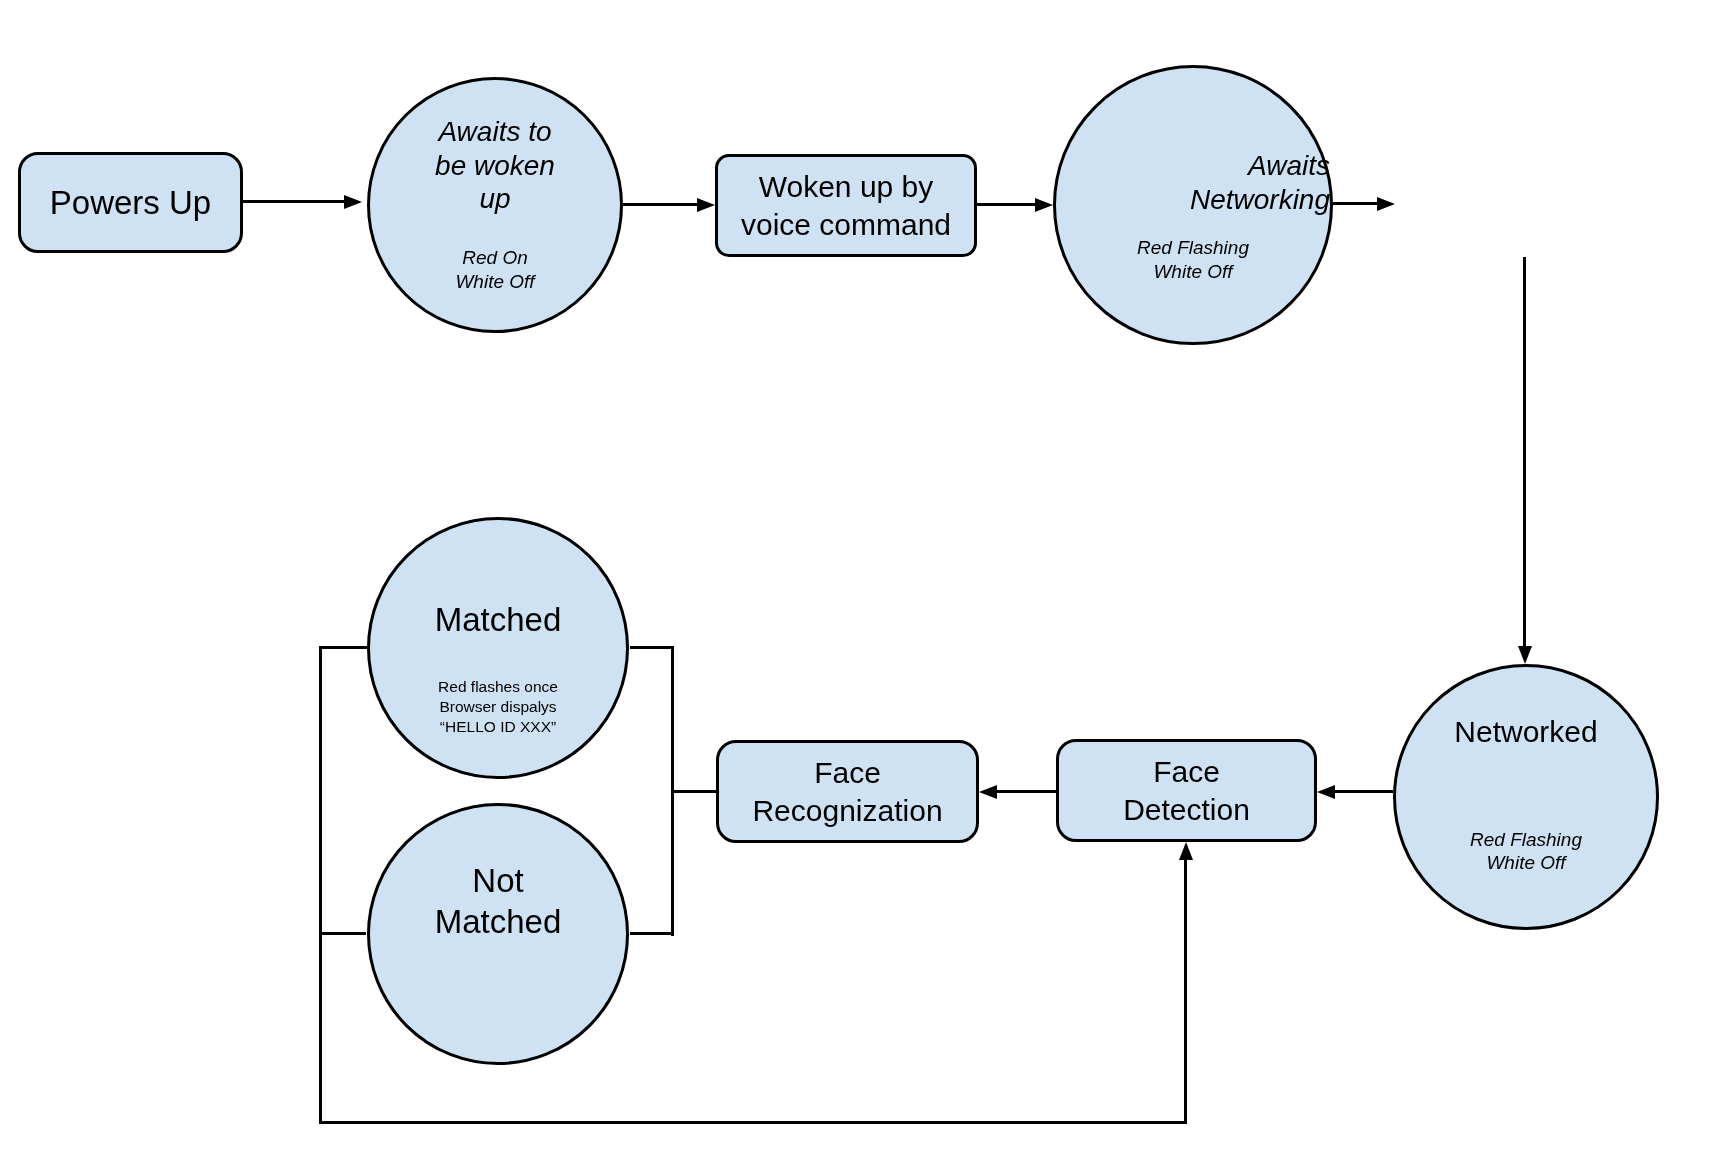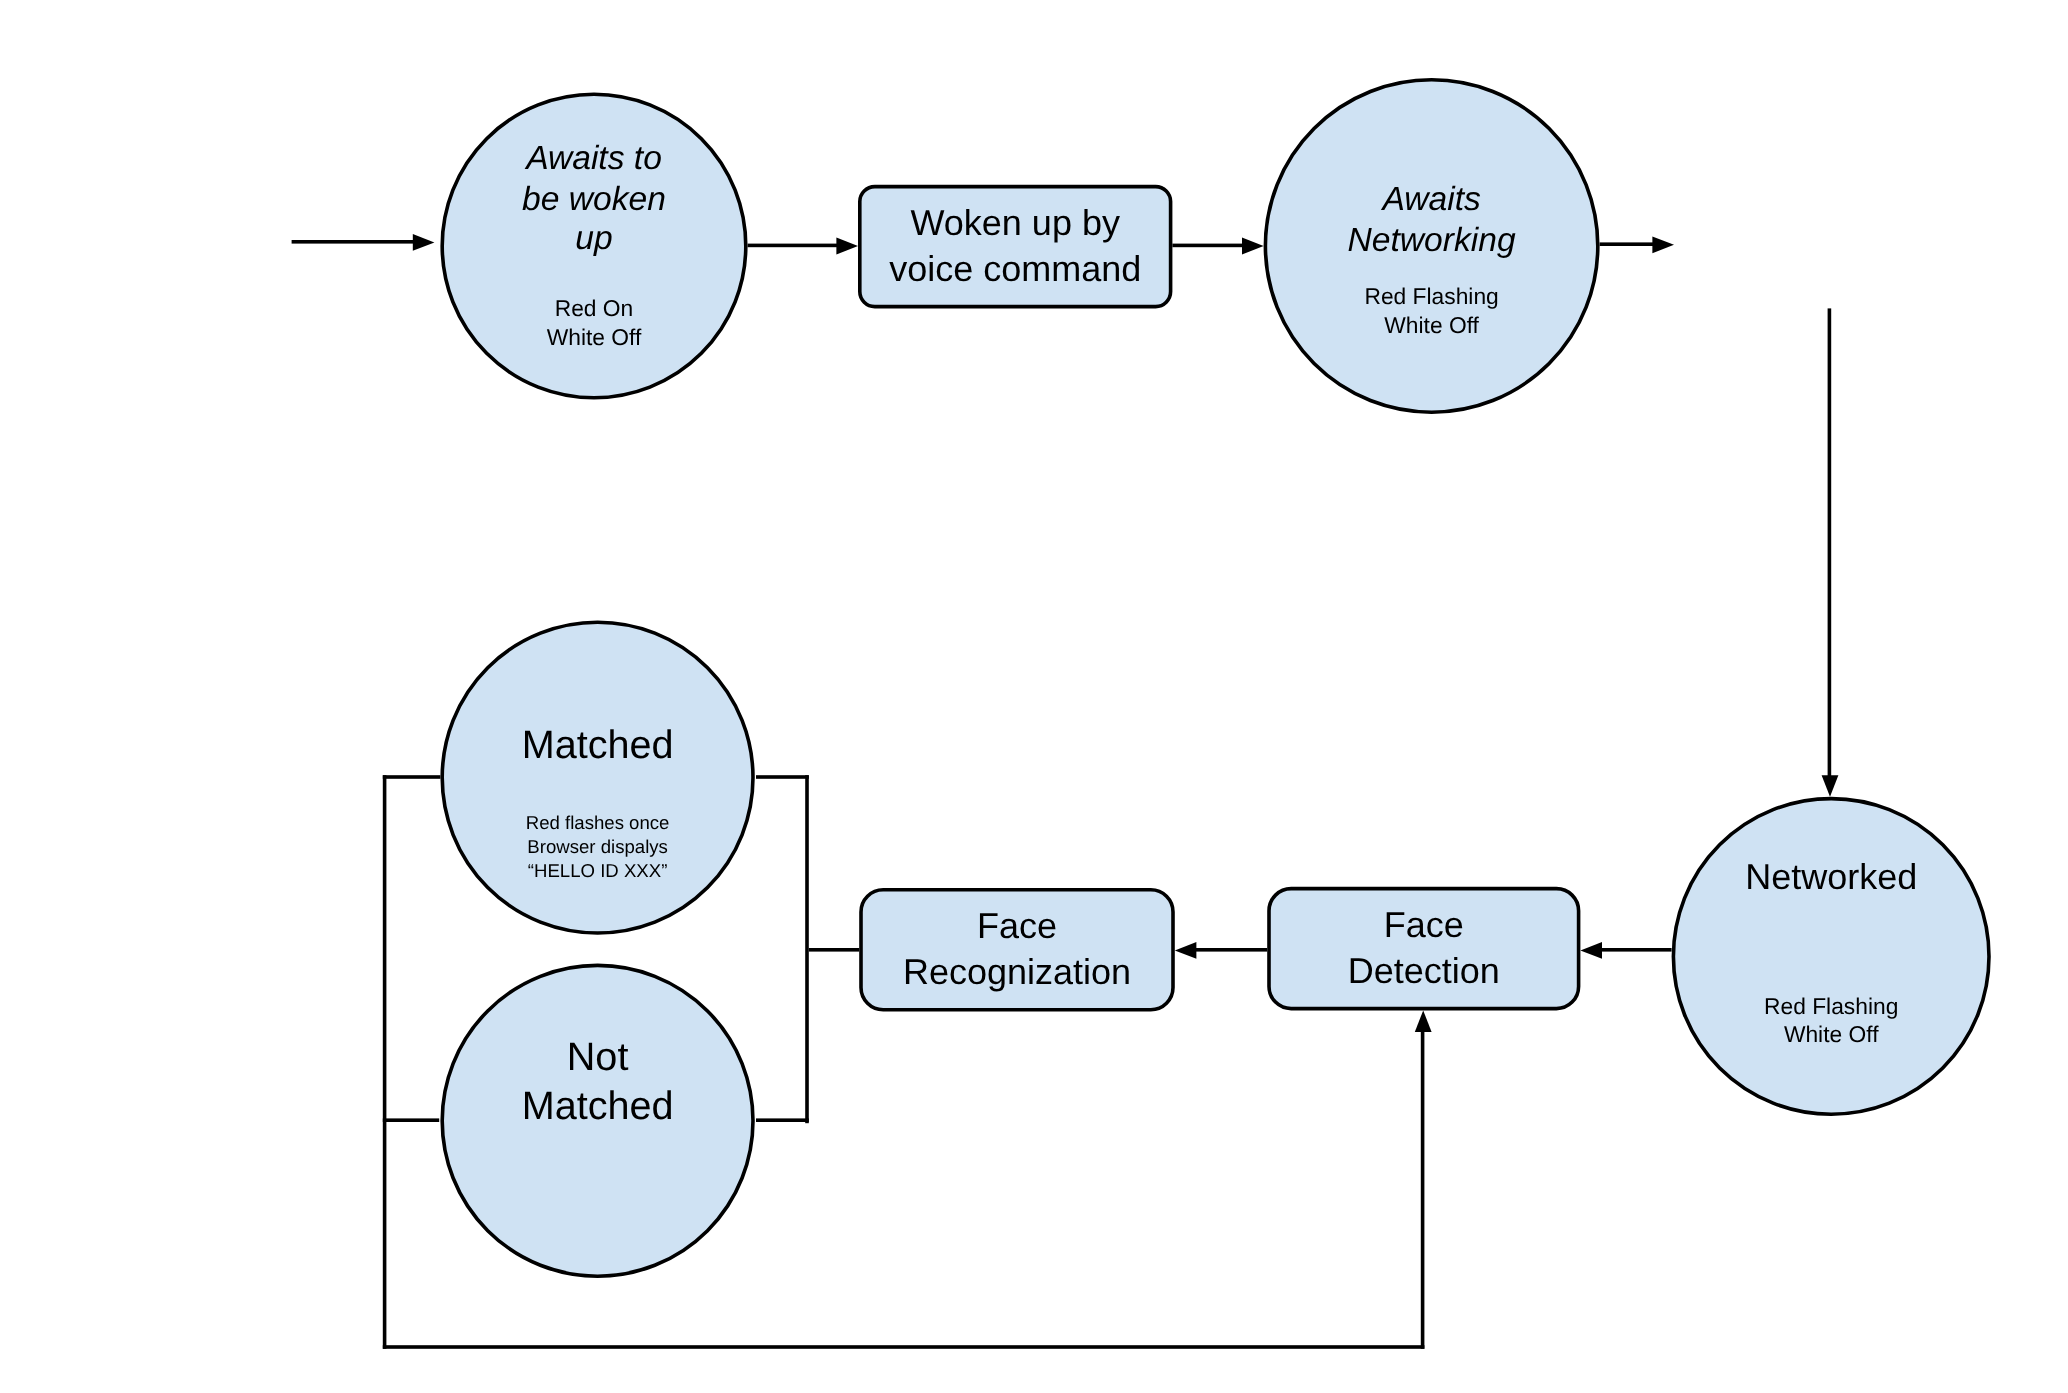--- a/index.html
+++ b/index.html
@@ -22,21 +22,21 @@
   }
   .rect{border-radius:20px;}
   .circle{border-radius:50%;}
   .label{white-space:pre-line;line-height:1.25;}
   .lbl-lg{font-size:33px;}
   .lbl-md{font-size:30px;}
   .circle .inner{position:absolute;left:0;width:100%;text-align:center;transform:translateY(-50%);}
   .c-title-28{font-size:28px;line-height:1.2;white-space:pre-line;font-style:italic;}
   .c-title-30{font-size:30px;line-height:1.2;white-space:pre-line;}
   .c-title-33{font-size:33px;line-height:1.25;white-space:pre-line;}
-  .c-sub{font-size:19px;line-height:1.25;white-space:pre-line;}
+  .c-sub{font-size:19px;line-height:1.25;white-space:pre-line;font-style:italic;}
   .c-sub-sm{font-size:15.5px;line-height:1.3;white-space:pre-line;}
   
   .hline{position:absolute;height:3px;background:#000;}
   .vline{position:absolute;width:3px;background:#000;}
   .ah{position:absolute;width:0;height:0;}
   .ah-right{border-top:7px solid transparent;border-bottom:7px solid transparent;border-left:18px solid #000;}
   .ah-left{border-top:7px solid transparent;border-bottom:7px solid transparent;border-right:18px solid #000;}
   .ah-down{border-left:7px solid transparent;border-right:7px solid transparent;border-top:18px solid #000;}
   .ah-up{border-left:7px solid transparent;border-right:7px solid transparent;border-bottom:18px solid #000;}
 
@@ -51,36 +51,39 @@
   #n-awaitsnet{left:1053px;top:65px;width:280px;height:280px;}
   #n-networked{left:1393px;top:664px;width:266px;height:266px;}
   #n-matched{left:367px;top:517px;width:262px;height:262px;}
   #n-notmatched{left:367px;top:803px;width:262px;height:262px;}
 </style>
 </head>
 <body>
 
 <div id="canvas">
 
+  <div class="node rect" id="n-powers">
+    <span class="label lbl-lg">Powers Up</span>
+  </div>
 
   <div class="node circle" id="n-awaitswake">
     <div class="inner c-title-28" style="top:34%;">Awaits to
 be woken
 up</div>
     <div class="inner c-sub" style="top:76%;">Red On
 White Off</div>
   </div>
 
   <div class="node rect" id="n-woken">
     <span class="label lbl-md">Woken up by
 voice command</span>
   </div>
 
   <div class="node circle" id="n-awaitsnet">
-    <div class="inner c-title-28" style="top:42%;">Awaits
+    <div class="inner c-title-28" style="top:42%;text-align:right;">Awaits
 Networking</div>
     <div class="inner c-sub" style="top:70%;">Red Flashing
 White Off</div>
   </div>
 
 
   <div class="node circle" id="n-networked">
     <div class="inner c-title-30" style="top:25%;">Networked</div>
     <div class="inner c-sub" style="top:71%;">Red Flashing
 White Off</div>

